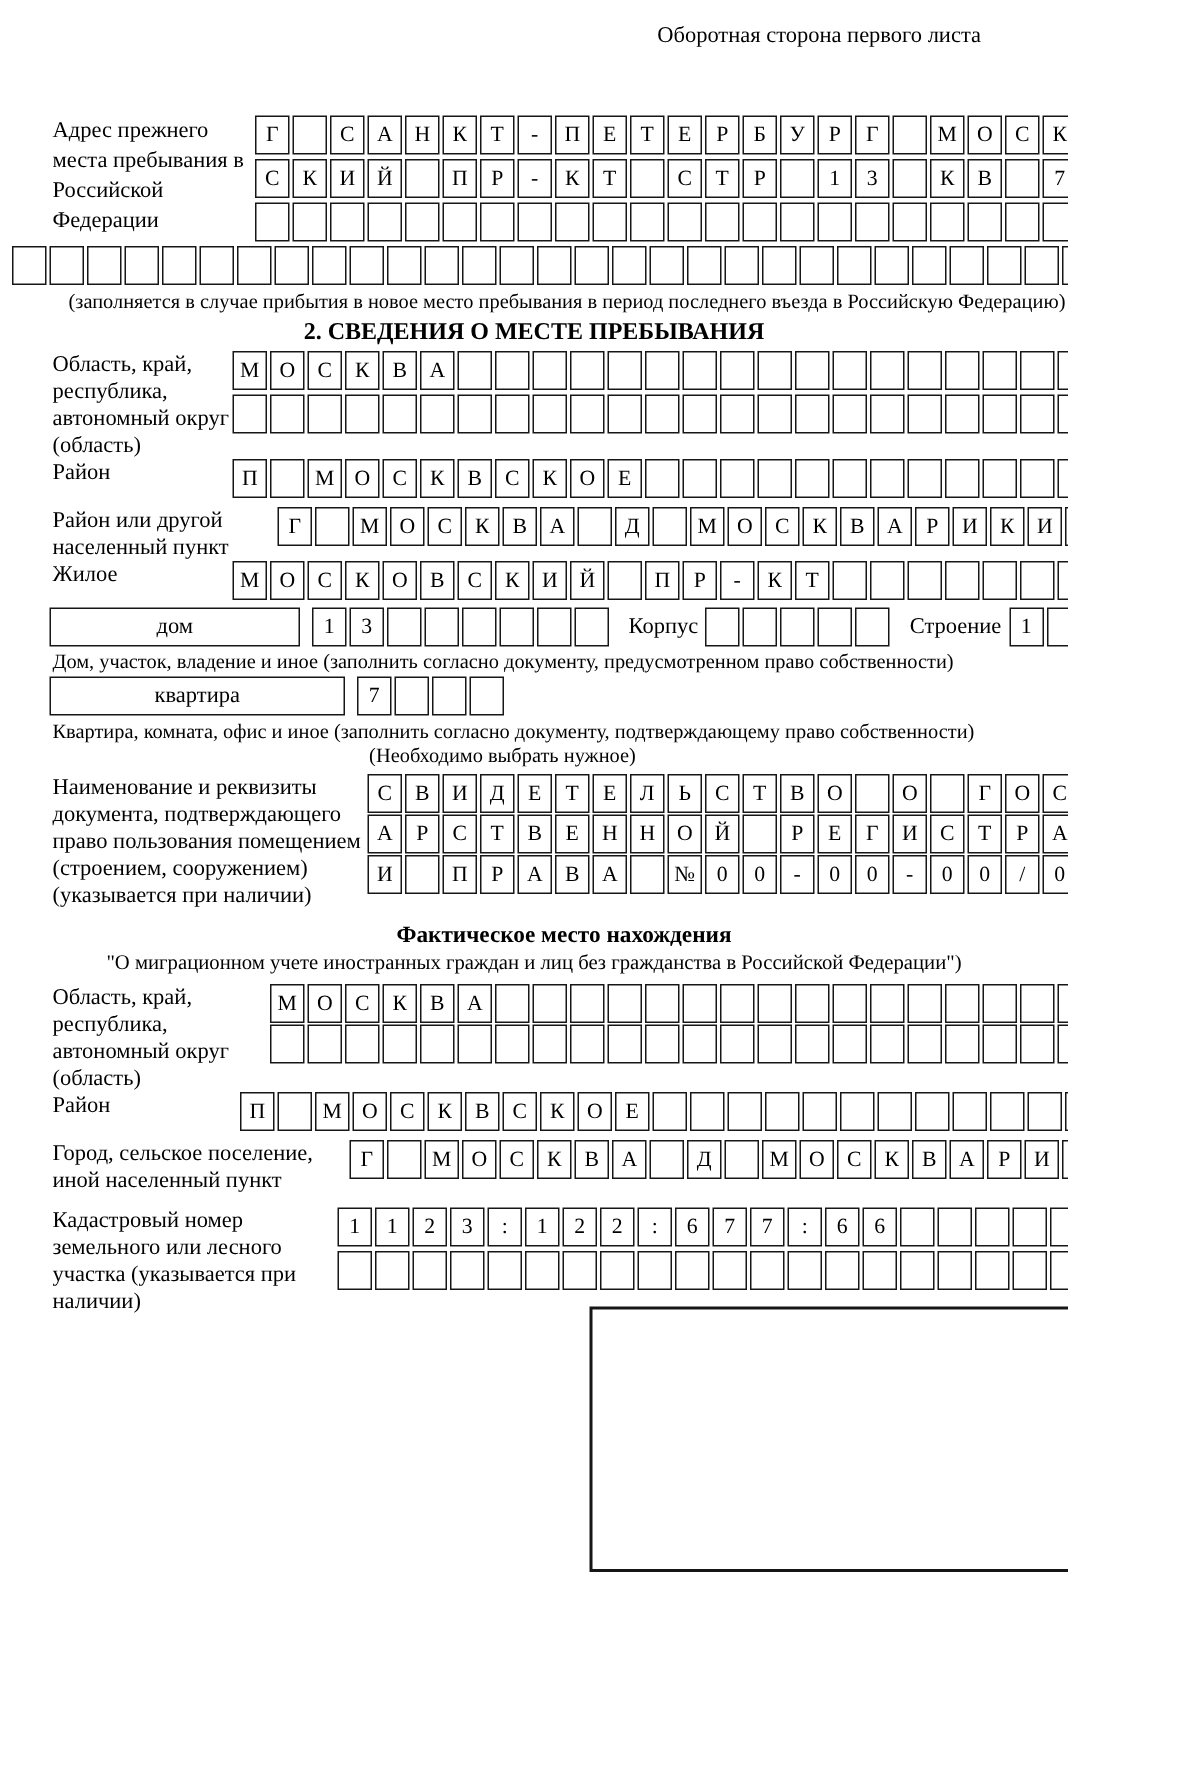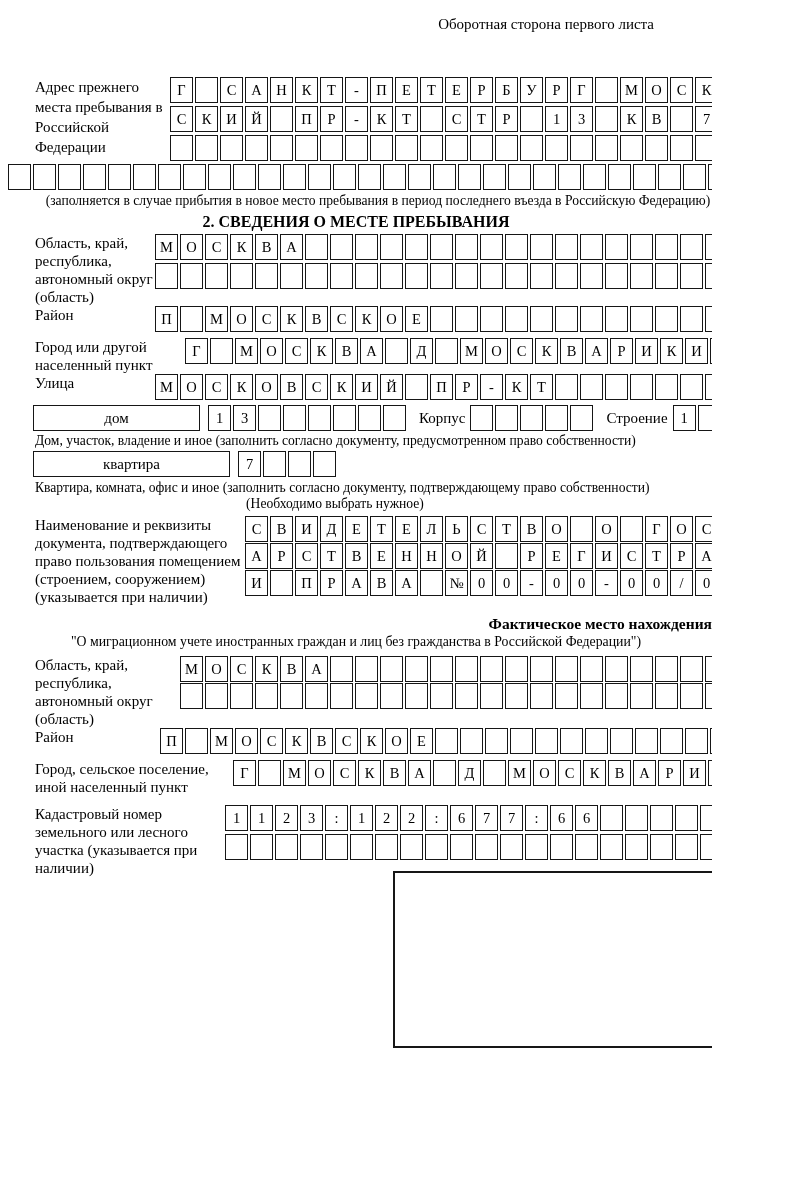--- a/index.html
+++ b/index.html
@@ -18,21 +18,21 @@
   .cellrow.tight{margin-bottom:1px;}
   .cell{
     flex:0 0 auto;box-sizing:border-box;width:23px;height:26px;margin-right:2px;
     border:1.8px solid #161616;display:flex;align-items:center;justify-content:center;
     font-size:14.5px;background:#fff;
   }
   .caption{font-size:13.6px;line-height:16px;}
   .caption.center{text-align:center;padding-left:44px;}
   .caption.left{padding-left:35px;}
   .sec-title{text-align:center;font-weight:bold;font-size:16px;line-height:19px;}
-  .fact-title{text-align:right;font-weight:bold;font-size:15.5px;line-height:19px;padding-left:40px;}
+  .fact-title{text-align:center;font-weight:bold;font-size:15.5px;line-height:19px;padding-left:40px;}
   .fact-note{text-align:center;font-size:13.8px;line-height:17px;}
   .inline-row{display:flex;align-items:center;padding-left:33px;}
   .bigbox{
     box-sizing:border-box;height:26px;border:1.8px solid #161616;background:#fff;
     display:flex;align-items:center;justify-content:center;font-size:15px;flex:0 0 auto;
   }
   .bigbox.dom{width:167px;margin-right:8px;}
   .bigbox.kvartira{width:197px;margin-right:8px;}
   .mini-lbl{font-size:15px;margin:0 5px 0 11px;flex:0 0 auto;}
   .chk-row{display:flex;align-items:center;padding-left:35px;}
@@ -258,21 +258,21 @@
         <span class="cell"></span>
         <span class="cell"></span>
         <span class="cell"></span>
         <span class="cell"></span>
         <span class="cell"></span>
         <span class="cell"></span>
       </div>
   </div>
 
   <div class="field mt3">
-    <div class="lbl lw150">Город или другой населенный пункт</div>
+    <div class="lbl lw150">Район или другой населенный пункт</div>
     <div class="cellrow">
         <span class="cell">Г</span>
         <span class="cell"></span>
         <span class="cell">М</span>
         <span class="cell">О</span>
         <span class="cell">С</span>
         <span class="cell">К</span>
         <span class="cell">В</span>
         <span class="cell">А</span>
         <span class="cell"></span>
@@ -288,21 +288,21 @@
         <span class="cell">И</span>
         <span class="cell">К</span>
         <span class="cell">И</span>
         <span class="cell"></span>
         <span class="cell"></span>
         <span class="cell"></span>
       </div>
   </div>
 
   <div class="field">
-    <div class="lbl lw120">Улица</div>
+    <div class="lbl lw120">Жилое</div>
     <div class="cellrow">
         <span class="cell">М</span>
         <span class="cell">О</span>
         <span class="cell">С</span>
         <span class="cell">К</span>
         <span class="cell">О</span>
         <span class="cell">В</span>
         <span class="cell">С</span>
         <span class="cell">К</span>
         <span class="cell">И</span>

